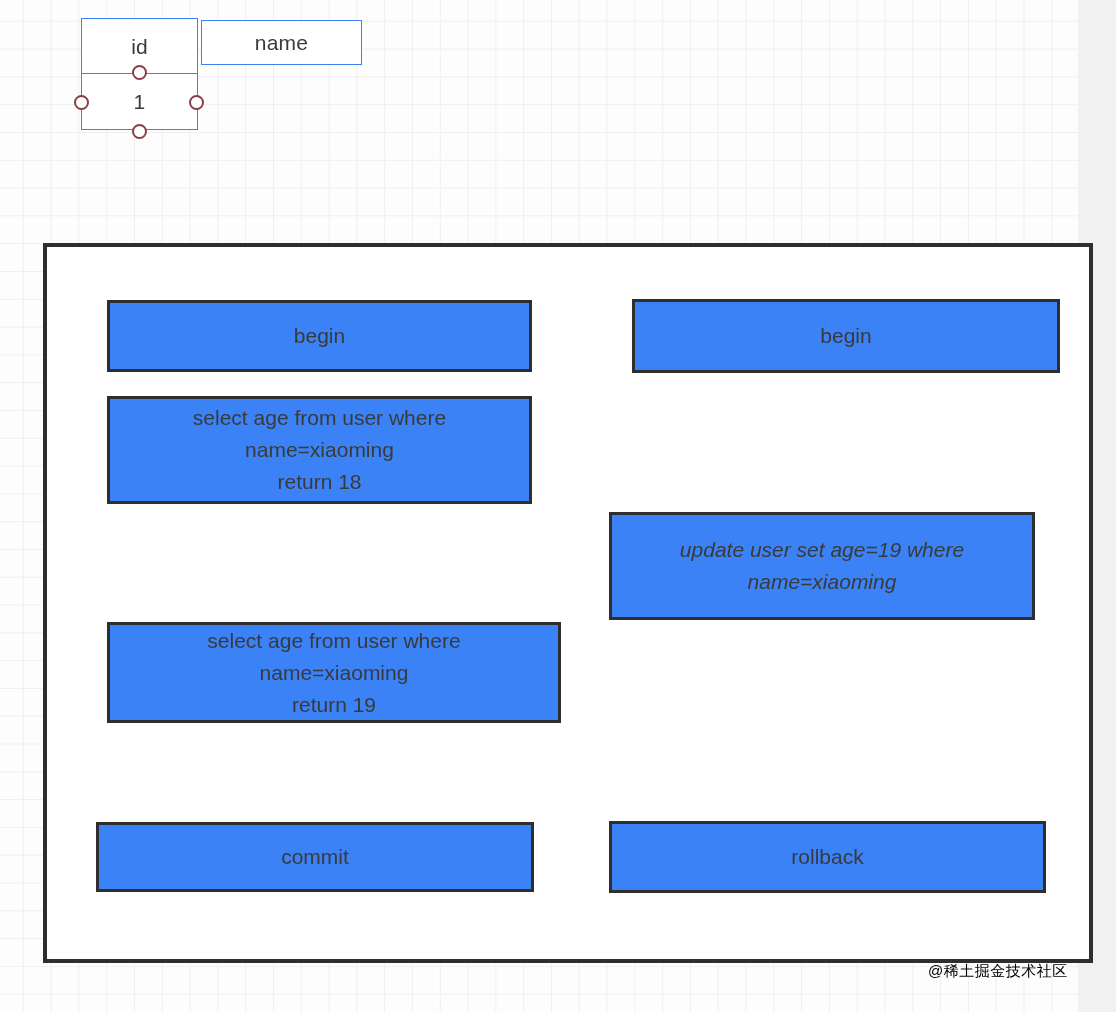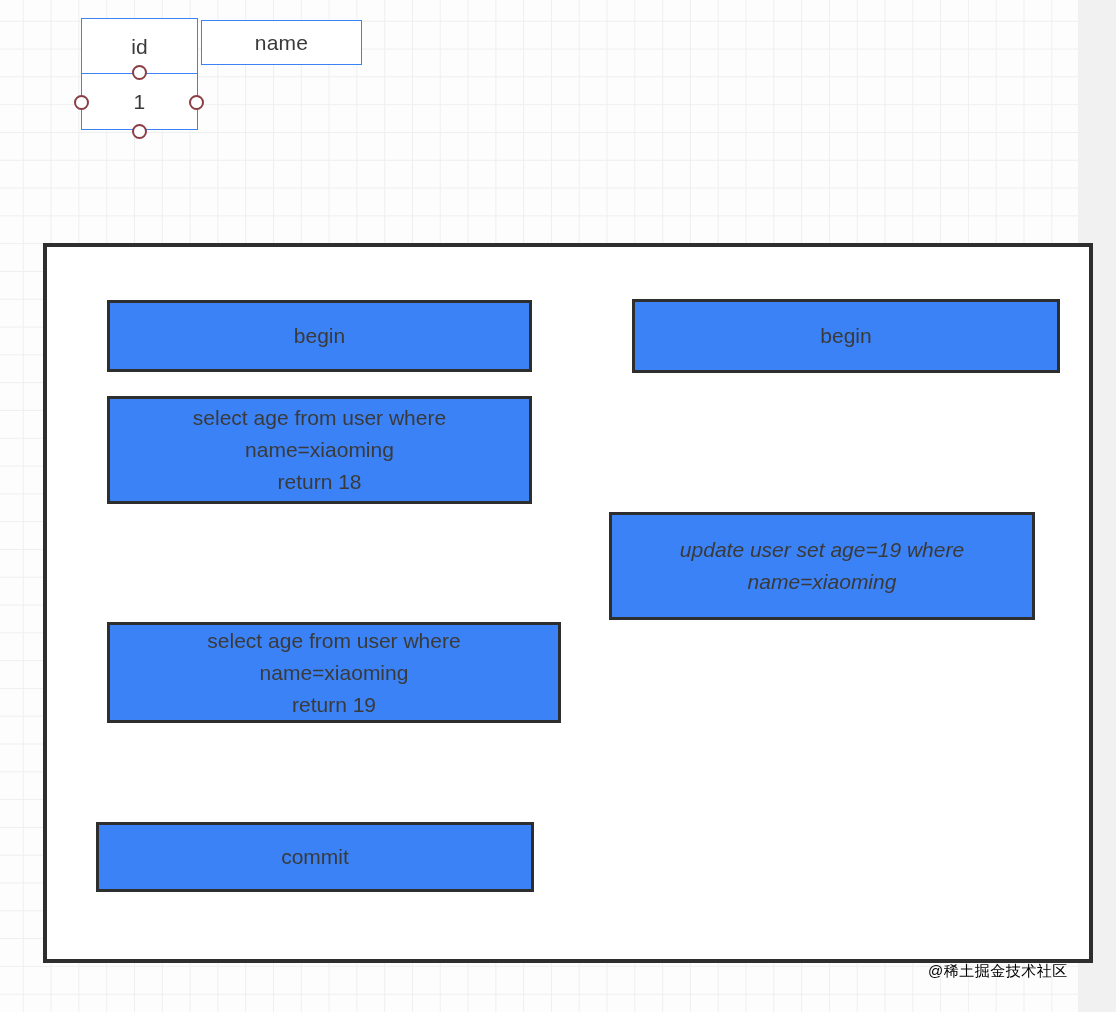--- a/index.html
+++ b/index.html
@@ -166,16 +166,17 @@
 name=xiaoming
 return 18</div>
   <div class="stmt box-l-sel2">select age from user where
 name=xiaoming
 return 19</div>
   <div class="stmt box-l-commit">commit</div>
 
   <div class="stmt box-r-begin">begin</div>
   <div class="stmt box-r-update">update user set age=19 where
 name=xiaoming</div>
+  <div class="stmt box-r-rollback">rollback</div>
 
   <div class="watermark">@稀土掘金技术社区</div>
 
 </div>
 
 </body></html>

